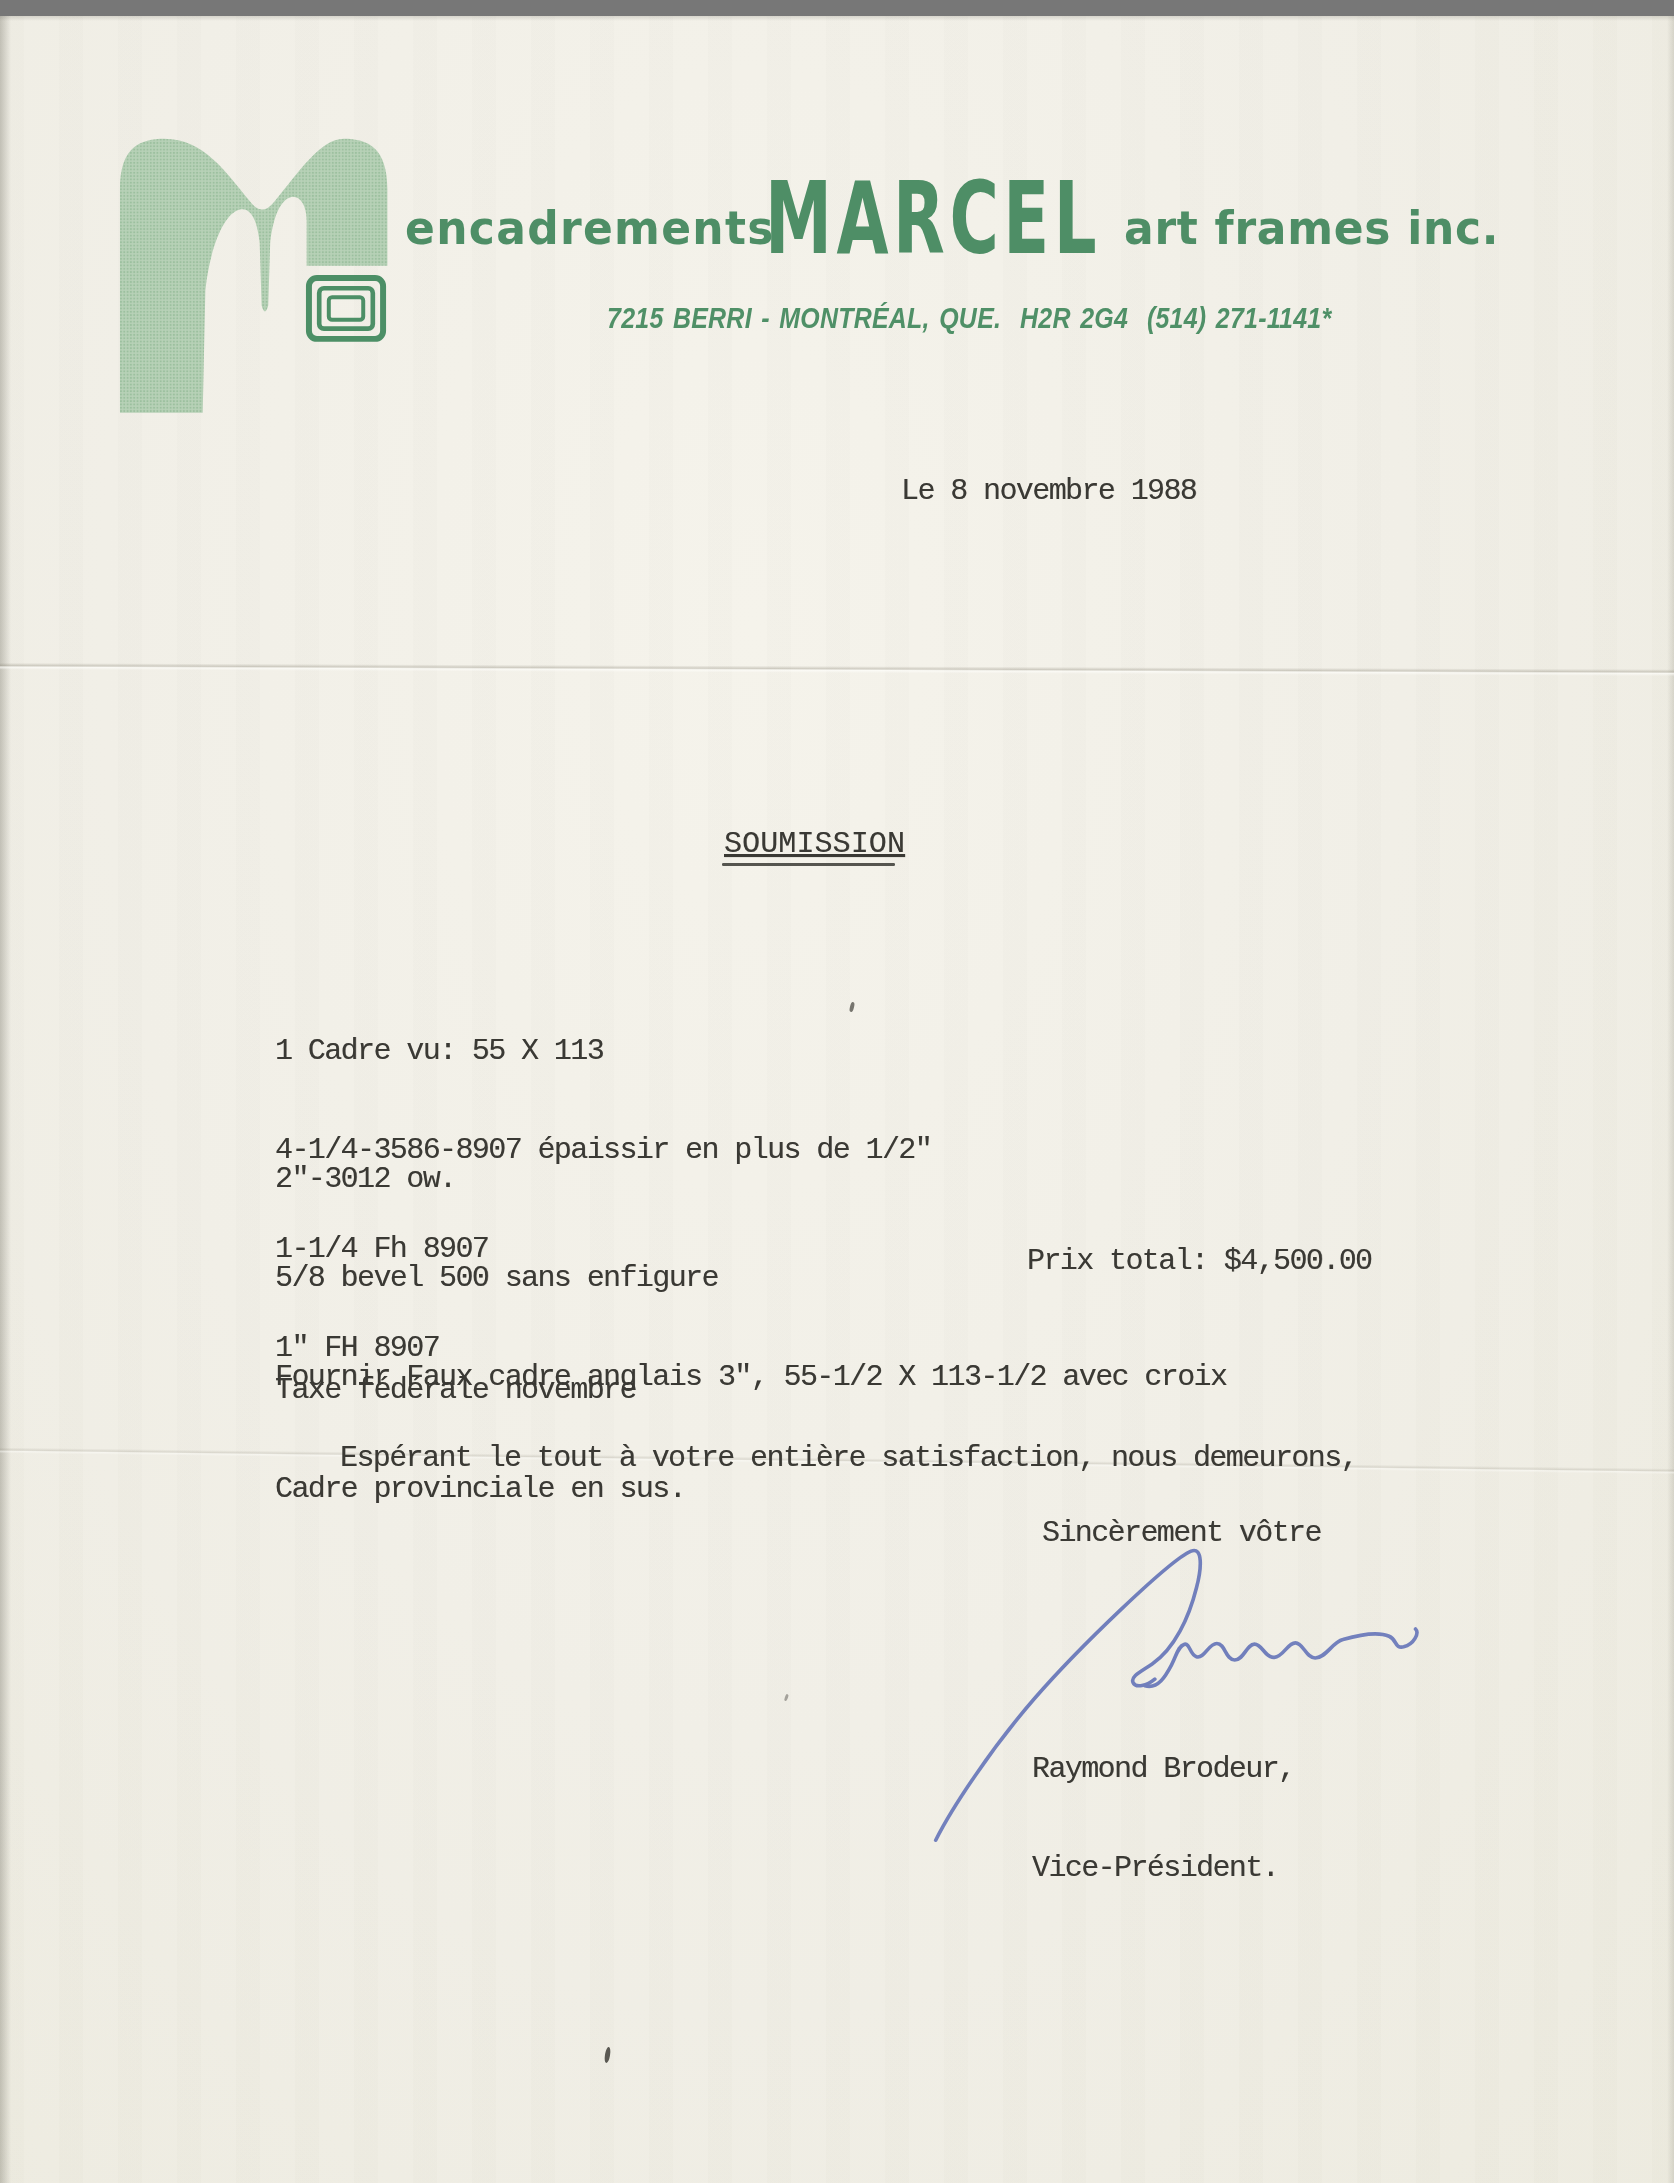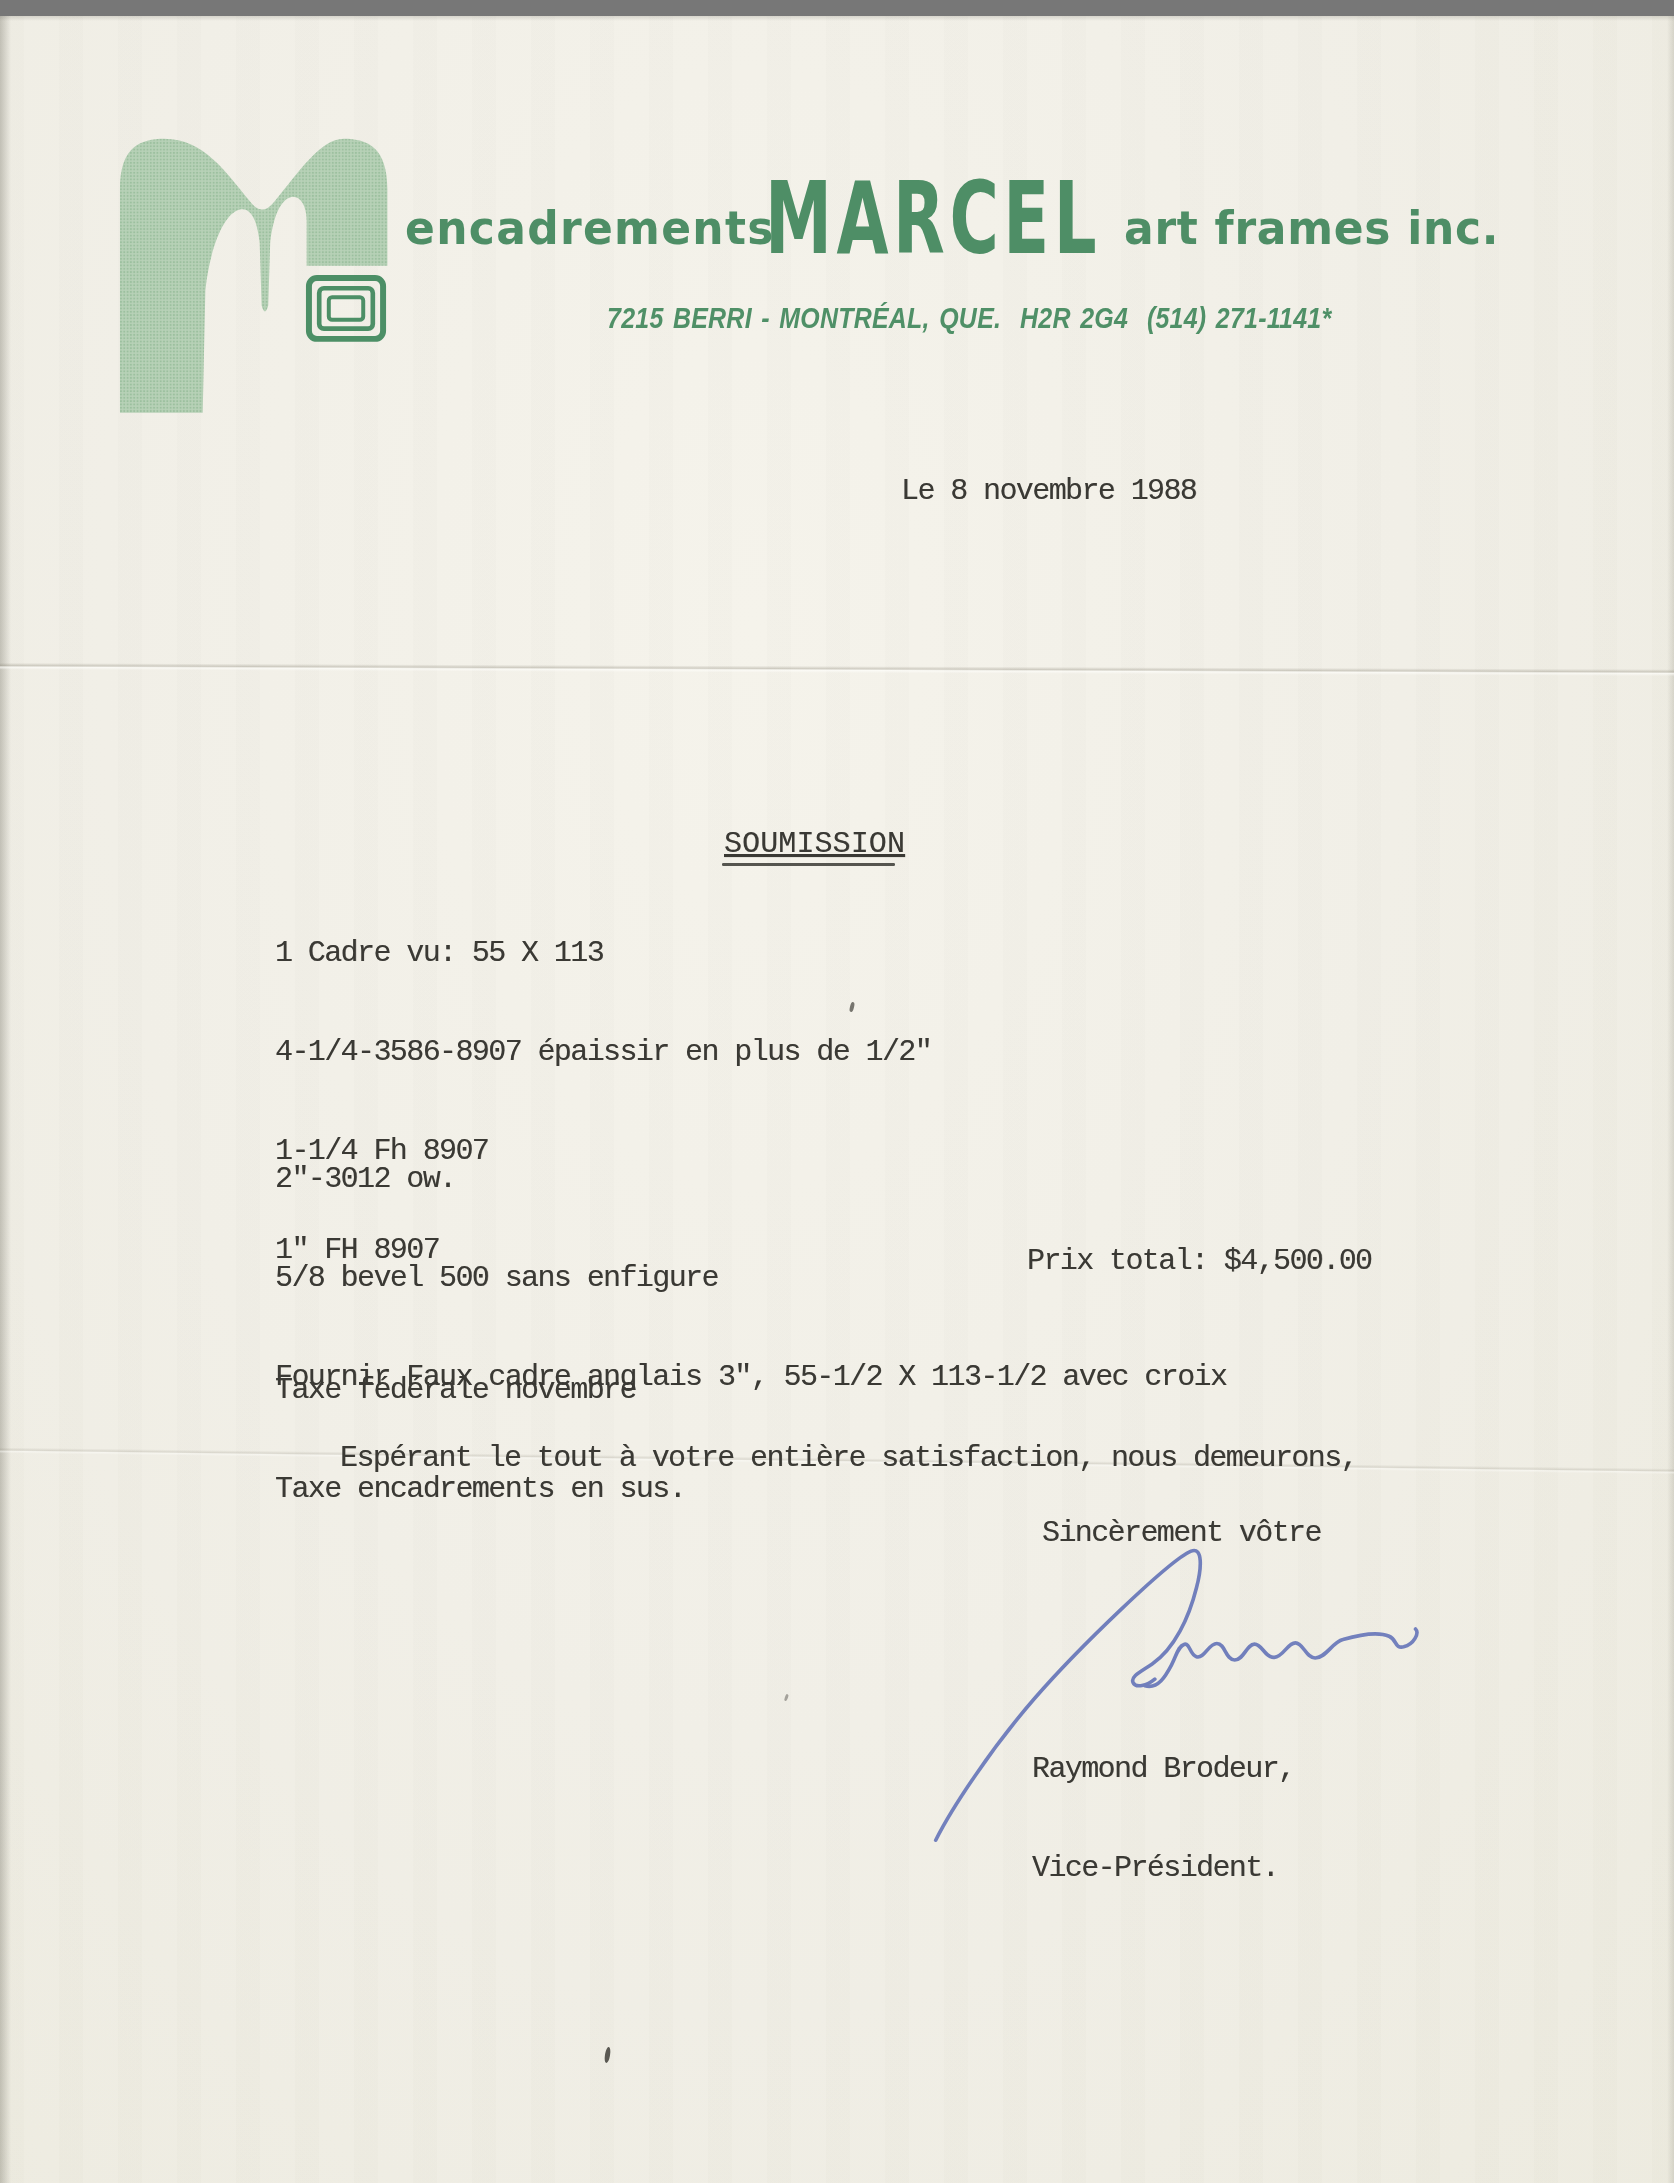--- a/index.html
+++ b/index.html
@@ -94,21 +94,21 @@
     text-shadow: 0.3px 0.2px 0.3px rgba(55,54,48,0.45);
   }
   .t-date       { left: 901px; top: 459px; }
   .t-recipient  { left: 275px;  top: 580px; }
   .t-recipient .indent { margin-left: 67px; }
   .t-title      { left: 724px; top: 812px; letter-spacing: 0.1px; text-decoration: underline; }
   .title-underline {
     position: absolute; left: 722px; top: 847px; width: 173px; height: 3.3px;
     background: #3a3934; opacity: 0.85; border-radius: 1.3px;
   }
-  .t-block1     { left: 275px;  top: 855px; }
+  .t-block1     { left: 275px;  top: 953px; }
   .t-block2     { left: 275px;  top: 1081px; }
   .t-price      { left: 1027px; top: 1229px; }
   .t-taxes      { left: 275px;  top: 1292px; }
   .t-closing    { left: 340px;  top: 1426px; }
   .t-salutation { left: 1042px; top: 1501px; }
   .t-signer     { left: 1032px; top: 1671px; }
 
   .signature-svg { position: absolute; left: 912px; top: 1514px; }
 </style>
 </head>
@@ -177,21 +177,21 @@
   <div class="typed t-block2">
     <div>2"-3012 ow.</div>
     <div>5/8 bevel 500 sans enfigure</div>
     <div>Fournir Faux cadre anglais 3", 55-1/2 X 113-1/2 avec croix</div>
   </div>
 
   <div class="typed t-price">Prix total: $4,500.00</div>
 
   <div class="typed t-taxes">
     <div>Taxe fédérale novembre</div>
-    <div>Taxe encadrements en sus.</div>
+    <div>Cadre provinciale en sus.</div>
   </div>
 
   <div class="typed t-closing">Espérant le tout à votre entière satisfaction, nous demeurons,</div>
 
   <div class="typed t-salutation">Sincèrement vôtre</div>
 
   <svg class="signature-svg" width="516" height="330" viewBox="0 0 780 500">
     <g fill="none" stroke="#6b7aba" stroke-width="5.5" stroke-linecap="round" stroke-linejoin="round" opacity="0.95">
       <path d="M 35,470
                C 60,420 120,330 185,255

